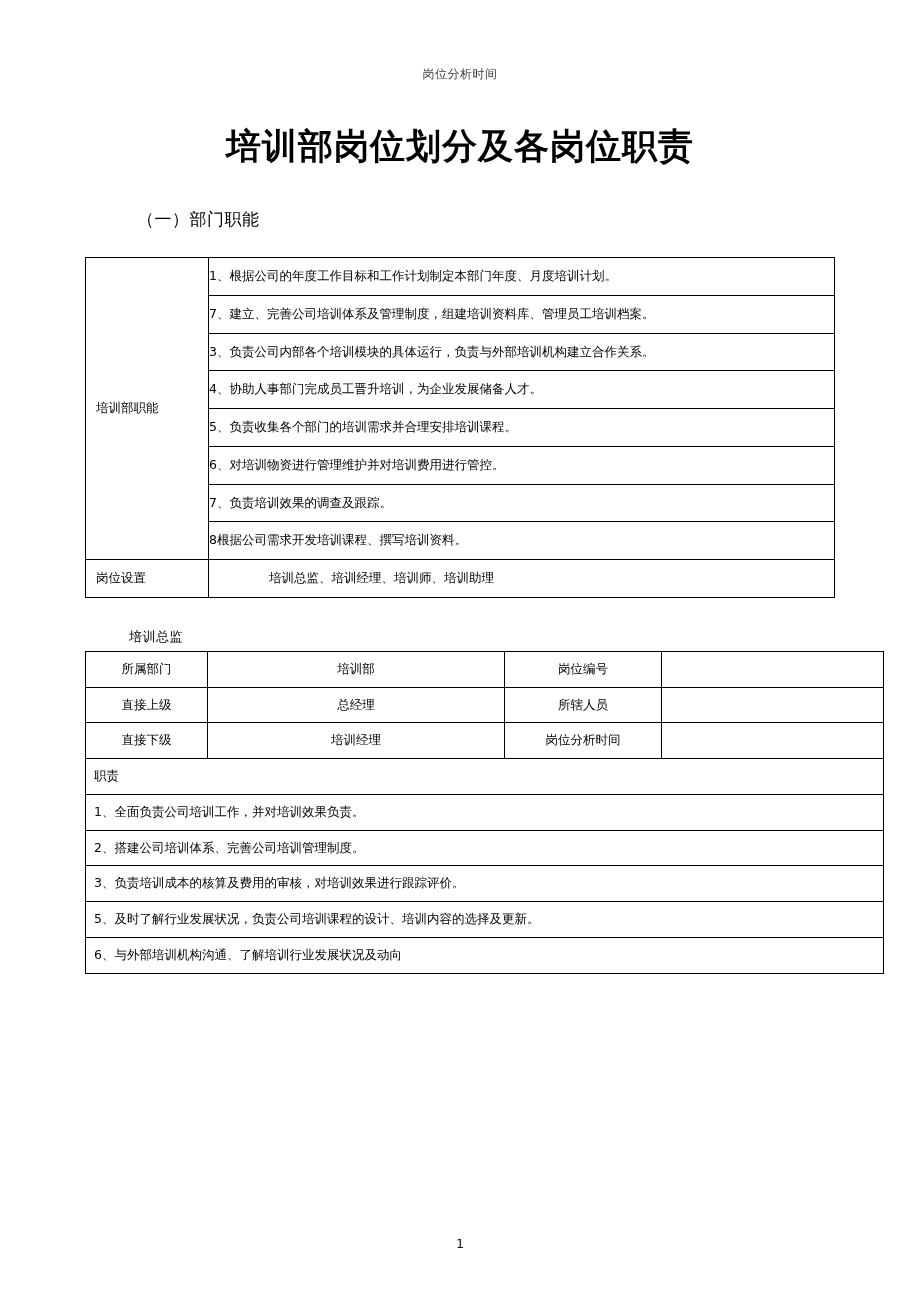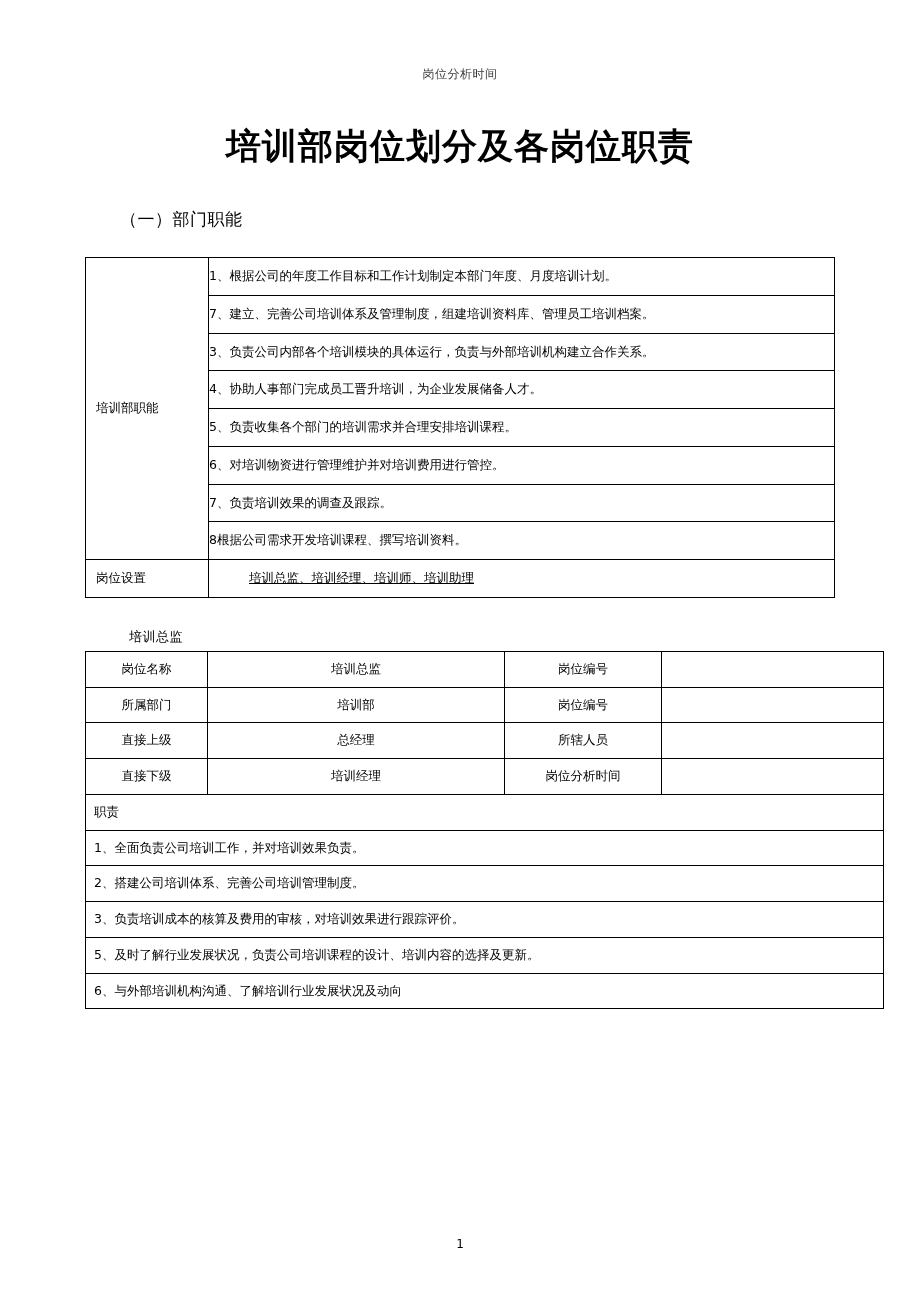--- a/index.html
+++ b/index.html
@@ -32,21 +32,21 @@
   .doc-title {
     text-align: center;
     font-size: 35px;
     font-weight: bold;
     margin-top: 40px;
     letter-spacing: 1px;
   }
   .section-heading {
     font-size: 17px;
     margin-top: 38px;
-    margin-left: 35px;
+    margin-left: 52px;
     letter-spacing: 0.5px;
   }
   .section-heading.second {
     margin-top: 46px;
     margin-left: 130px;
   }
   table {
     border-collapse: collapse;
     width: 100%;
     table-layout: fixed;
@@ -62,22 +62,21 @@
     vertical-align: middle;
   }
   td.dept-label {
     text-align: left;
     width: 102px;
   }
   td.duty-cell {
     padding-left: 0;
   }
   td.post-setting-value {
-    padding-left: 40px;
-    text-decoration: underline;
+    padding-left: 60px;
   }
   .sub-caption {
     font-size: 13px;
     margin-top: 30px;
     margin-left: 44px;
     letter-spacing: 0.5px;
   }
   table.job {
     margin-top: 5px;
   }
@@ -159,26 +158,20 @@
       </tr>
     </tbody>
   </table>
 
 
   <div class="sub-caption">培训总监</div>
 
   <table class="job">
     <tbody>
       <tr>
-        <td class="j-label">岗位名称</td>
-        <td class="j-value">培训总监</td>
-        <td class="j-label2">岗位编号</td>
-        <td class="j-value2"></td>
-      </tr>
-      <tr>
         <td class="j-label">所属部门</td>
         <td class="j-value">培训部</td>
         <td class="j-label2">岗位编号</td>
         <td class="j-value2"></td>
       </tr>
       <tr>
         <td class="j-label">直接上级</td>
         <td class="j-value">总经理</td>
         <td class="j-label2">所辖人员</td>
         <td class="j-value2"></td>

